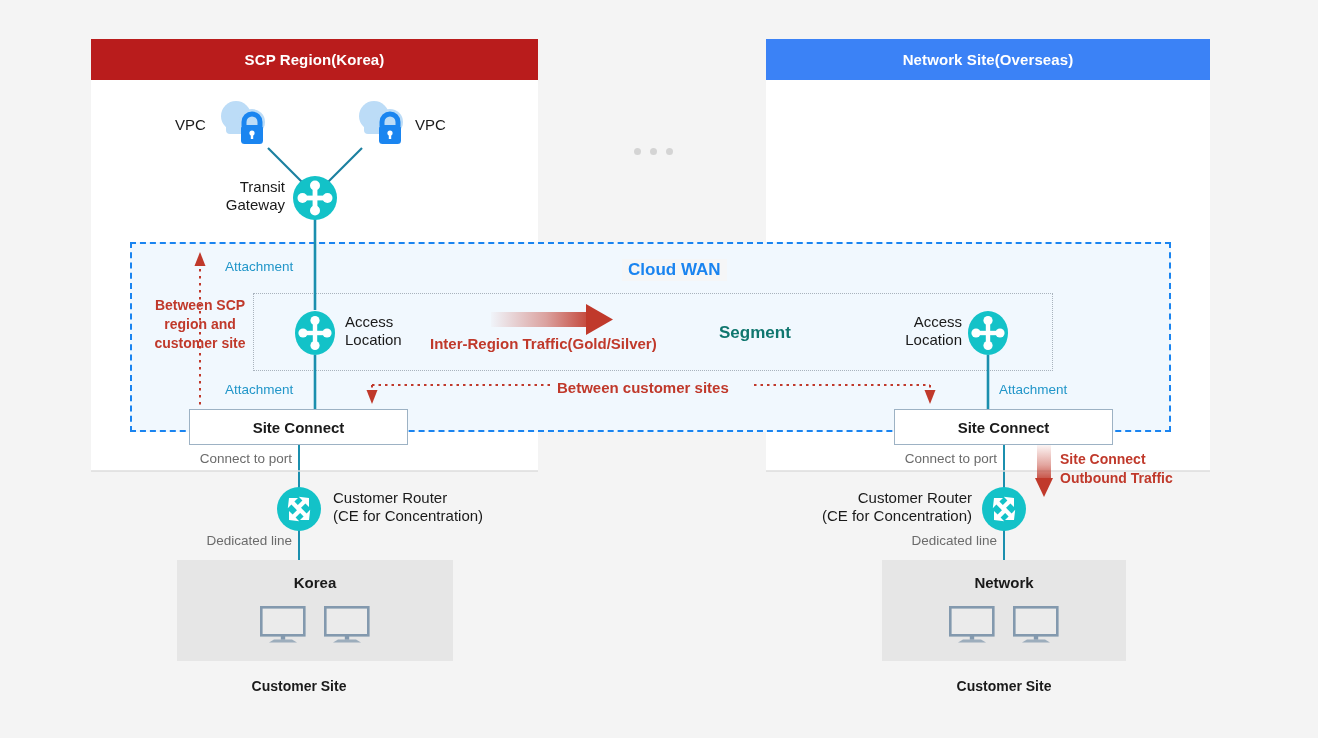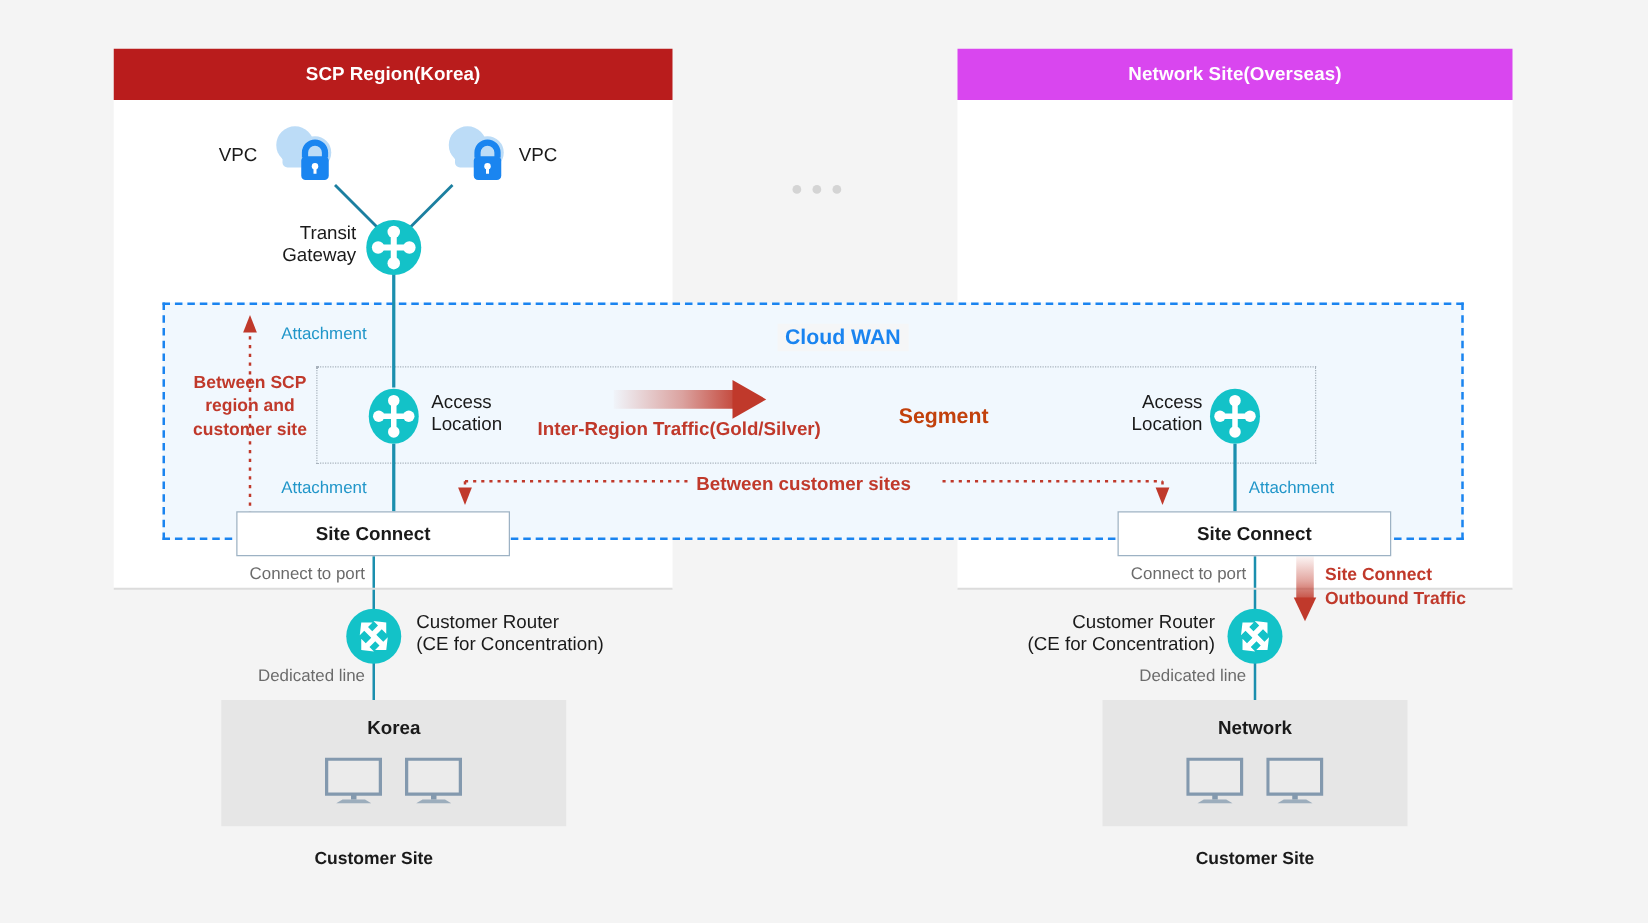--- a/index.html
+++ b/index.html
@@ -28,21 +28,21 @@
   .panel-header {
     display: flex;
     align-items: center;
     justify-content: center;
     color: #ffffff;
     font-size: 15px;
     font-weight: bold;
     letter-spacing: .1px;
   }
   #scp-header  { background: #b91c1c; }
-  #net-header  { background: #d946ef; text-align: center; }
+  #net-header  { background: #3b82f6; text-align: center; }
 
   
   #cloudwan-box {
     background: #f1f8fe;
     border: 2px dashed #1a84f0;
     box-sizing: border-box;
   }
   #cloudwan-title {
     color: #1a84f0;
     font-size: 17px;
@@ -51,21 +51,21 @@
     padding: 1px 6px;
   }
 
   
   #segment-box {
     border: 1px dotted #a9b3bd;
     box-sizing: border-box;
     background: transparent;
   }
   #segment-label {
-    color: #c2410c;
+    color: #0f766e;
     font-size: 17px;
     font-weight: bold;
   }
 
   
   .connect-box {
     background: #ffffff;
     border: 1px solid #9db2c4;
     box-sizing: border-box;
     display: flex;

